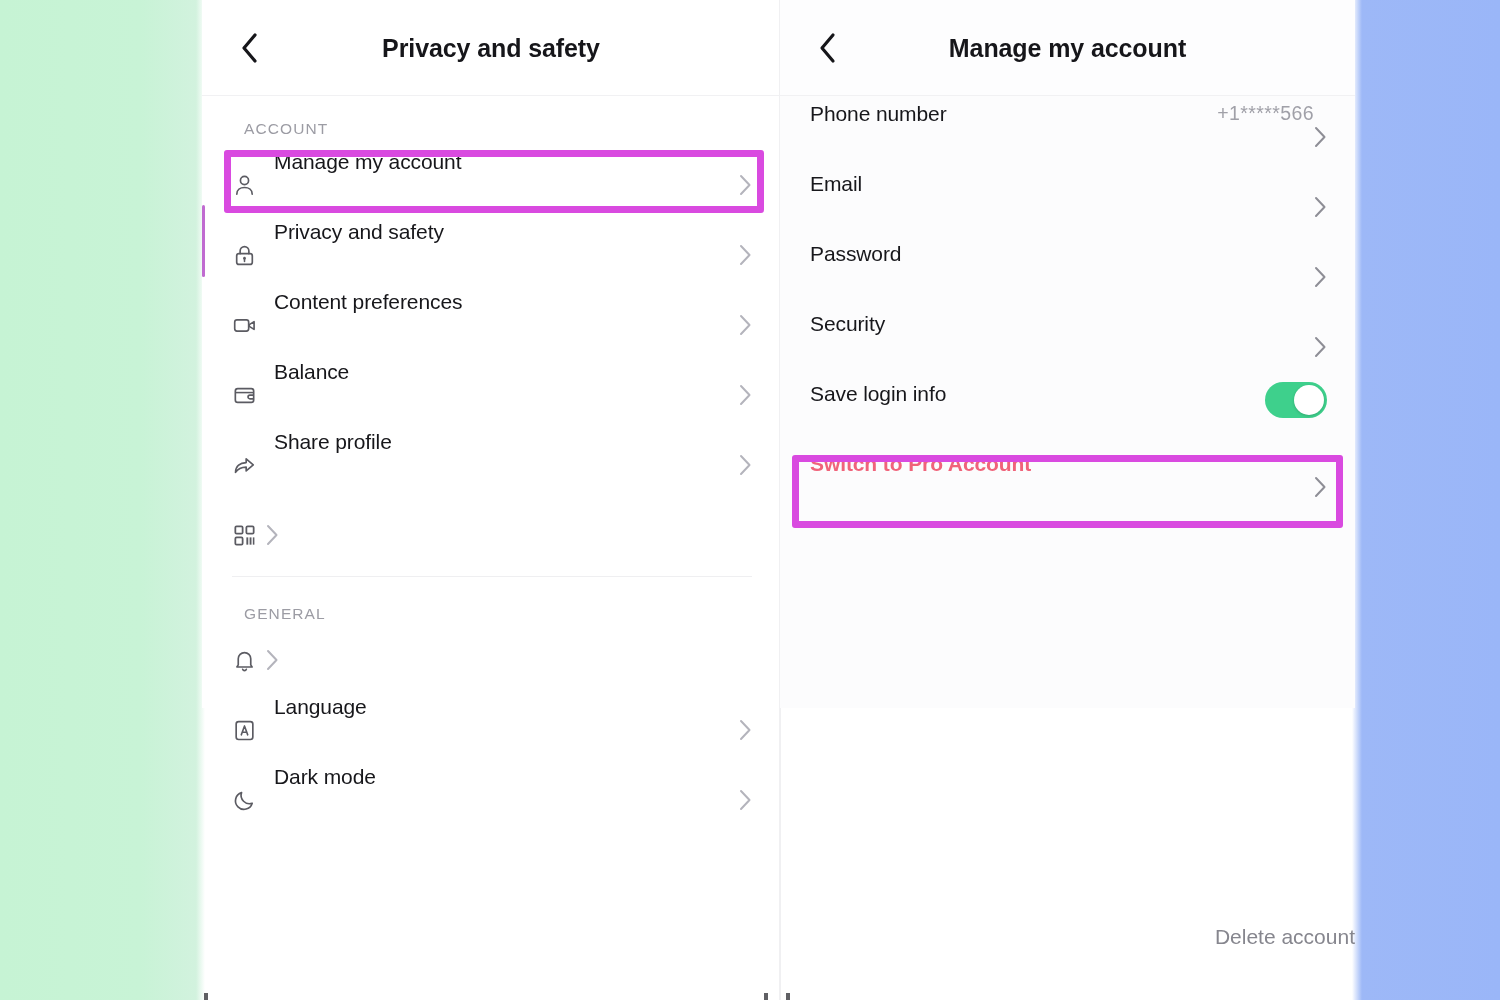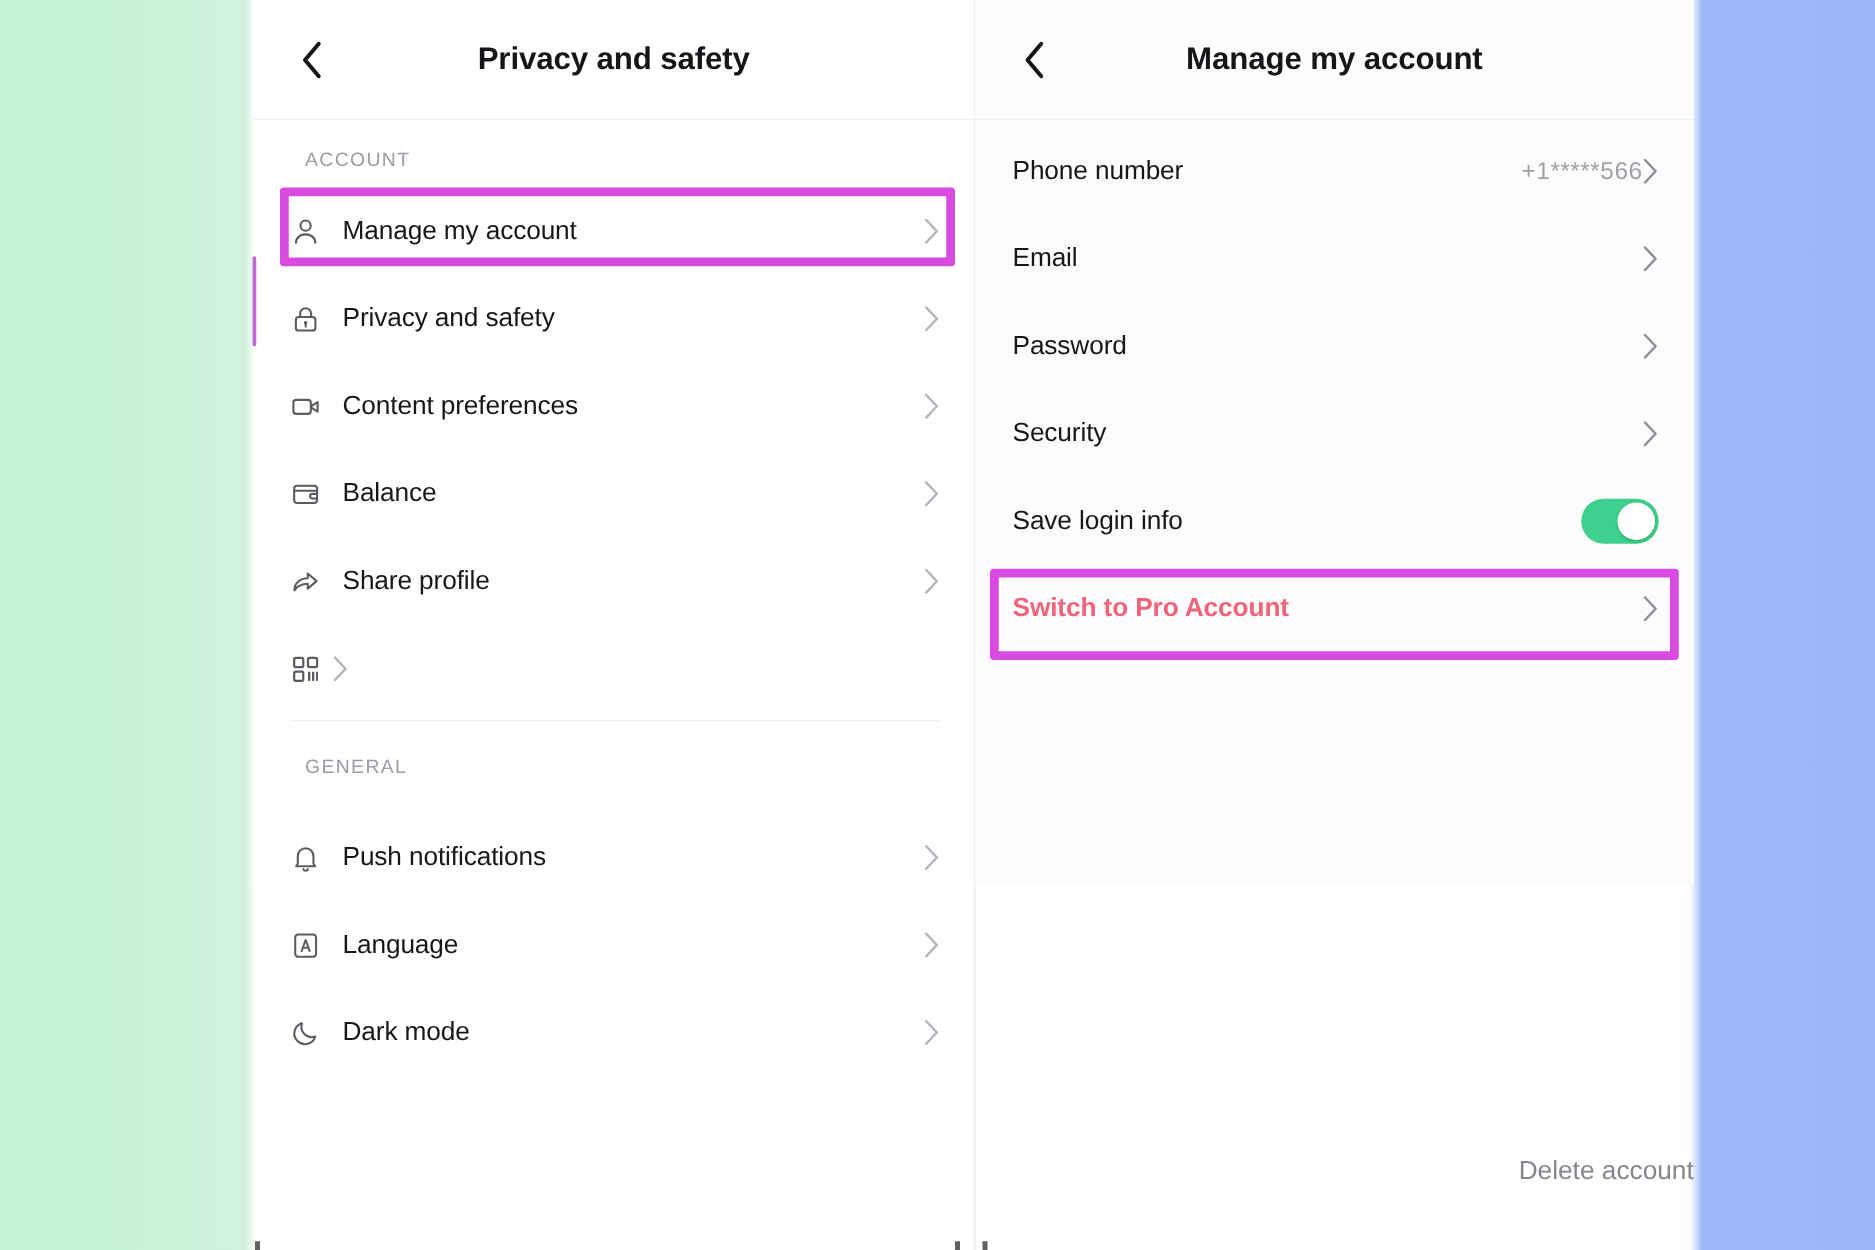--- a/index.html
+++ b/index.html
@@ -99,21 +99,20 @@
     height: 1px;
     background: #efeff1;
     margin-left: 30px;
     margin-right: 28px;
   }
 
   
   .row {
     position: relative;
     display: flex;
-    align-items: center;
     height: 70px;
     padding-left: 30px;
     padding-right: 28px;
     cursor: pointer;
   }
 
   .row-icon {
     width: 34px;
     min-width: 34px;
     display: flex;
@@ -309,30 +308,29 @@
       </span>
       <span class="chevron">
         <svg width="13" height="22" viewBox="0 0 13 22" fill="none">
             <path d="M2 2 L10.5 11 L2 20" stroke="#b4b4bc" stroke-width="2" stroke-linecap="round" stroke-linejoin="round"></path>
           </svg>
       </span>
     </div>
 
     <div class="hr-divider" style="margin-top:6px;"></div>
 
-    <div class="section-label" style="margin-top:28px;margin-bottom:28px;">GENERAL</div>
+    <div class="section-label" style="margin-top:28px;margin-bottom:2px;">GENERAL</div>
 
     <div class="row with-icon">
       <span class="row-icon">
         <svg width="25" height="25" viewBox="0 0 24 24" fill="none">
           <path d="M6 16.2V10.4a6 6 0 1112 0v5.8l1.3 2H4.7l1.3-2z" stroke="#5b5b62" stroke-width="1.6" stroke-linejoin="round"></path>
           <path d="M10.2 20.4a1.9 1.9 0 003.6 0" stroke="#5b5b62" stroke-width="1.5" stroke-linecap="round"></path>
         </svg>
       </span>
-      <span class="row-label">Push notifications</span>
       <span class="chevron">
         <svg width="13" height="22" viewBox="0 0 13 22" fill="none">
             <path d="M2 2 L10.5 11 L2 20" stroke="#b4b4bc" stroke-width="2" stroke-linecap="round" stroke-linejoin="round"></path>
           </svg>
       </span>
     </div>
 
     <div class="row with-icon">
       <span class="row-icon">
         <svg width="25" height="25" viewBox="0 0 24 24" fill="none">

